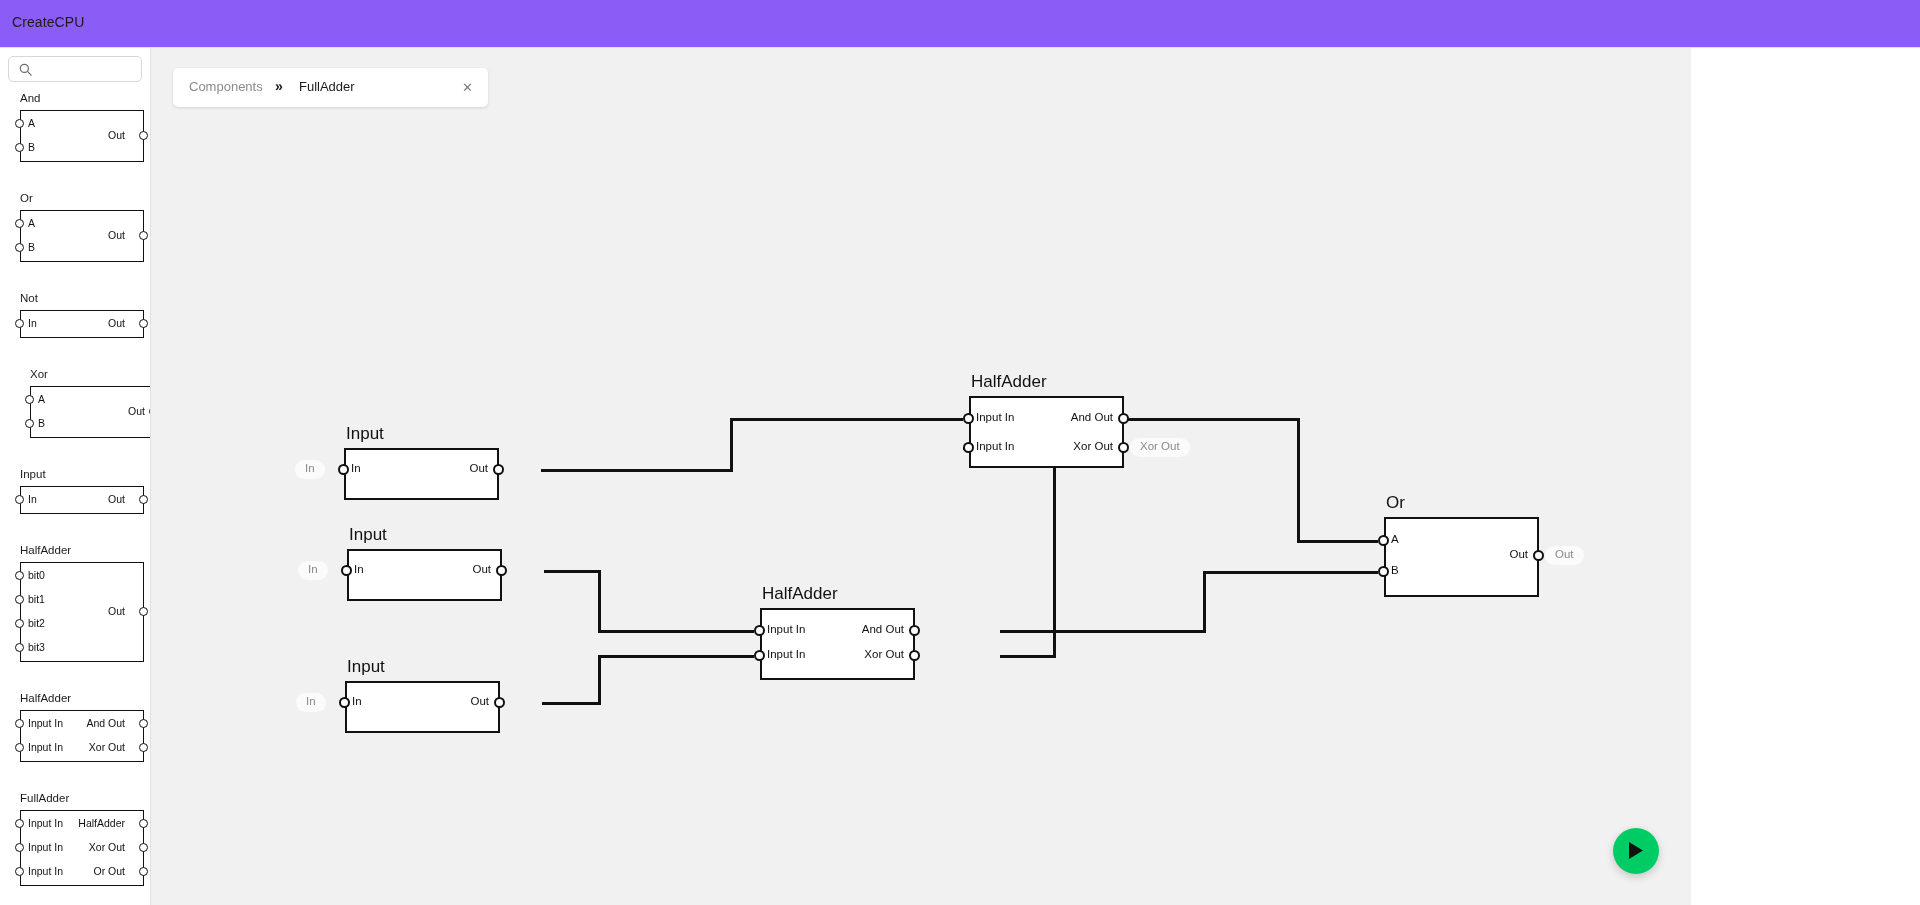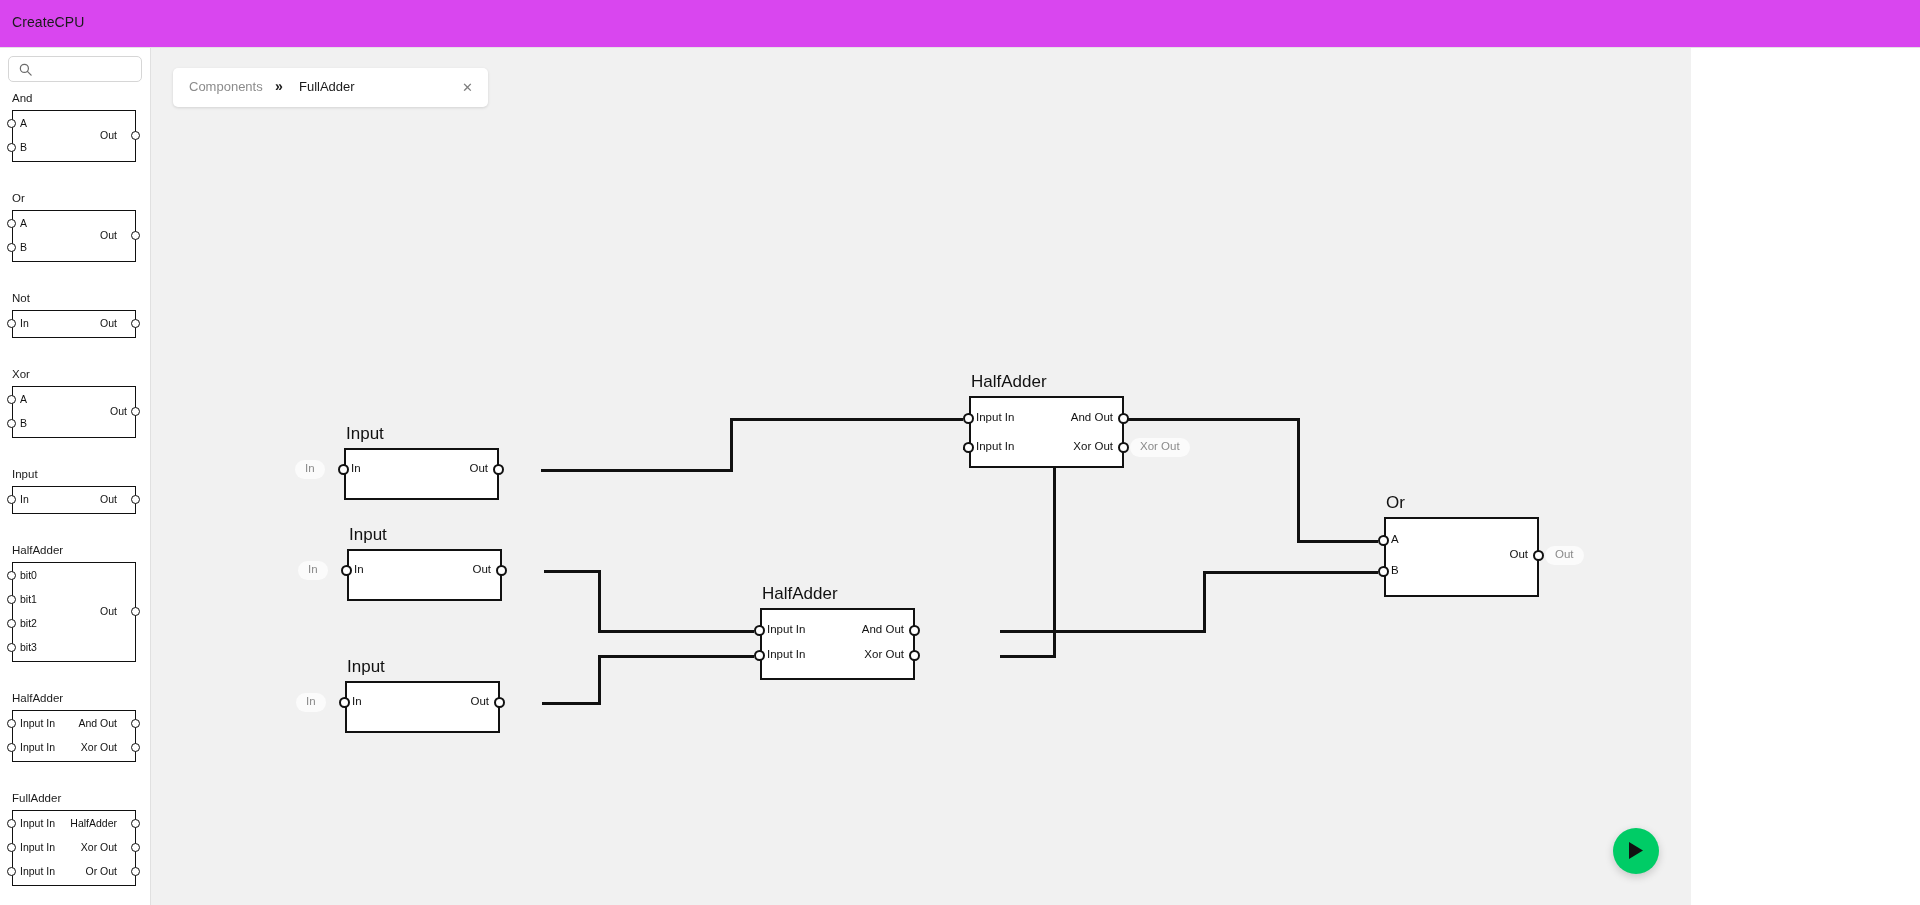--- a/index.html
+++ b/index.html
@@ -10,21 +10,21 @@
     overflow: hidden;
     background: #ffffff;
     font-family: "Liberation Sans", sans-serif;
     -webkit-font-smoothing: antialiased;
   }
 
   
   #topbar {
     position: absolute; left: 0; top: 0;
     width: 1920px; height: 48px;
-    background: #d946ef;
+    background: #8b5cf6;
     border-bottom: 1px solid #e3e3e3;
     padding-left: 36px;
   }
   #app-title {
     position: absolute; left: 12px; top: 14px;
     font-size: 14px; color: #1b1b1b; letter-spacing: .1px;
   }
 
   
   #sidebar {
@@ -46,21 +46,21 @@
   }
   #search-input {
     position: absolute; left: 28px; top: 0;
     width: 100px; height: 24px;
     border: 0; outline: 0; background: transparent;
     font-family: "Liberation Sans", sans-serif; font-size: 11px; color: #333;
   }
 
   #palette { position: absolute; left: 0; top: 44px; width: 151px; height: 813px; }
 
-  .pal-item { position: absolute; left: 0; }
+  .pal-item { position: absolute; left: 8px; }
   .pal-title {
     position: absolute; left: 12px; top: 0;
     font-size: 11.5px; color: #1b1b1b; white-space: nowrap;
   }
   .pal-box {
     position: absolute; left: 12px;
     border: 1.4px solid #111; background: #fff;
   }
   .pal-port {
     position: absolute; width: 9px; height: 9px;
@@ -180,21 +180,21 @@
         <div class="pal-ptxt" style="right: 34px; text-align: right; top: 37px;">Out</div>
       </div>
       <div class="pal-item" style="top: 200px; width: 151px; height: 50px;">
         <div class="pal-title">Not</div>
         <div class="pal-box" style="top: 18px; width: 124px; height: 28px;"></div>
         <div class="pal-port" style="left: 7px; top: 27px;"></div>
         <div class="pal-ptxt" style="left: 20px; top: 25px;">In</div>
         <div class="pal-port" style="left: 131px; top: 27px;"></div>
         <div class="pal-ptxt" style="right: 34px; text-align: right; top: 25px;">Out</div>
       </div>
-      <div class="pal-item" style="top: 276px; width: 161px; height: 74px;">
+      <div class="pal-item" style="top: 276px; width: 161px; height: 74px; margin-left: 10px;">
         <div class="pal-title">Xor</div>
         <div class="pal-box" style="top: 18px; width: 124px; height: 52px;"></div>
         <div class="pal-port" style="left: 7px; top: 27px;"></div>
         <div class="pal-ptxt" style="left: 20px; top: 25px;">A</div>
         <div class="pal-port" style="left: 7px; top: 51px;"></div>
         <div class="pal-ptxt" style="left: 20px; top: 49px;">B</div>
         <div class="pal-port" style="left: 131px; top: 39px;"></div>
         <div class="pal-ptxt" style="right: 34px; text-align: right; top: 37px;">Out</div>
       </div>
       <div class="pal-item" style="top: 376px; width: 151px; height: 50px;">

